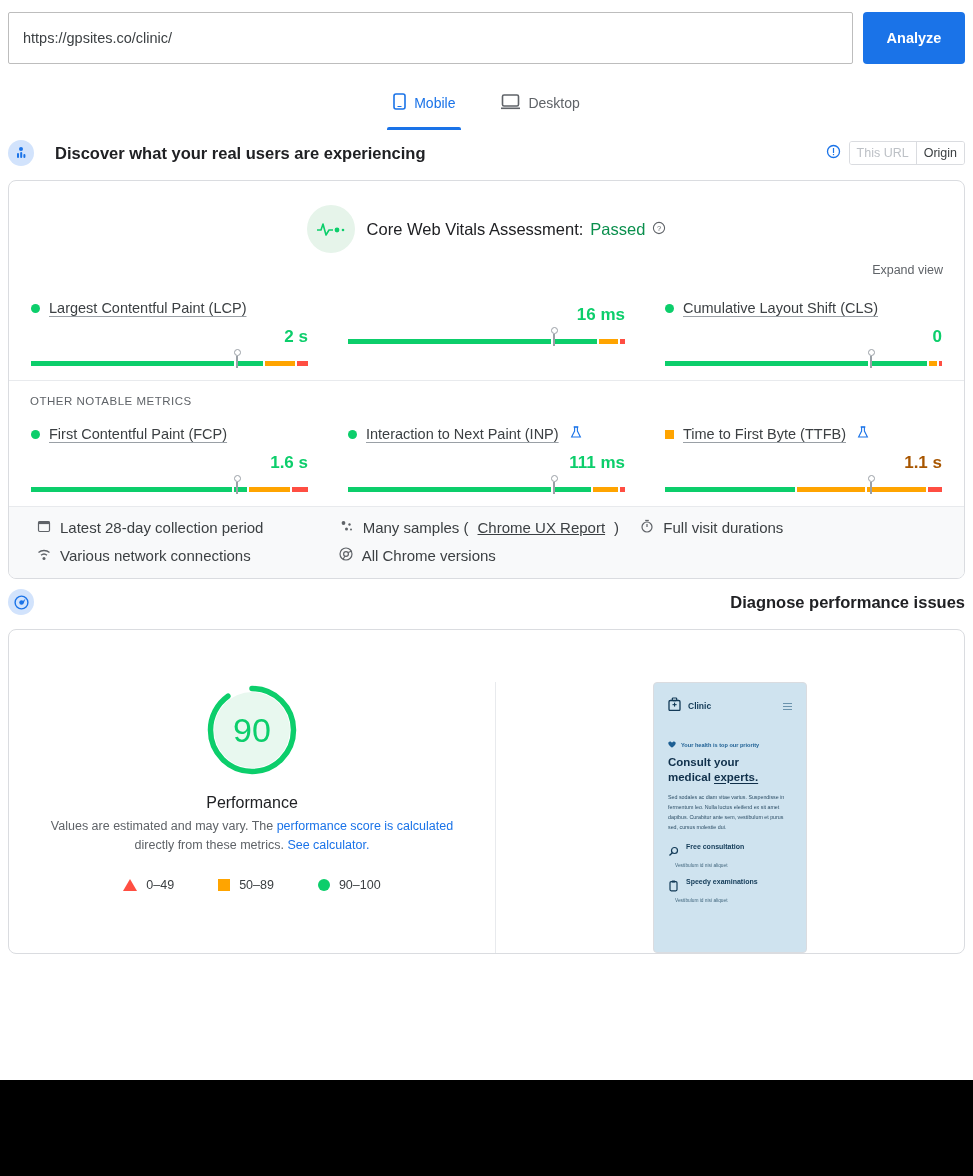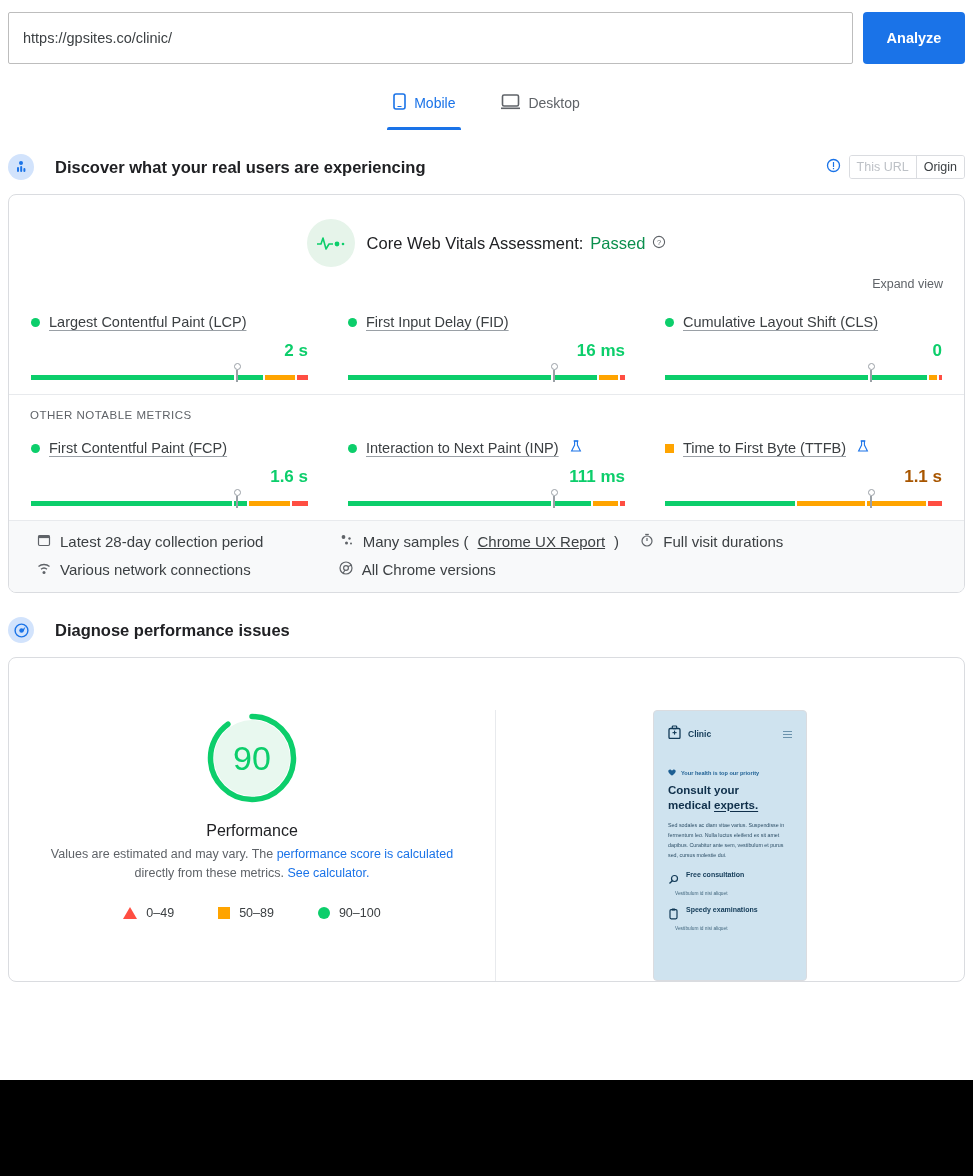--- a/index.html
+++ b/index.html
@@ -76,22 +76,23 @@
     height: 3px;
     background: #1a73e8;
     border-radius: 2px 2px 0 0;
   }
 
   
   .section-head {
     display: flex;
     align-items: center;
     padding: 0 8px;
-    margin-top: 20px;
+    margin-top: 6px;
     height: 34px;
+    justify-content: space-between;
   }
   .sec-badge {
     width: 26px; height: 26px;
     border-radius: 50%;
     background: #d2e3fc;
     display: flex; align-items: center; justify-content: center;
     flex: 0 0 auto;
   }
   .sec-title {
     font-size: 16.5px;
@@ -444,24 +445,20 @@
             <div class="bar">
               <span style="background:#0cce6b;flex:75 0 auto"></span>
               <span style="background:#0cce6b;flex:10 0 auto"></span>
               <span style="background:#ffa400;flex:11 0 auto"></span>
               <span style="background:#ff4e42;flex:4 0 auto"></span>
             </div>
             <div class="marker" style="left:74%"></div>
           </div>
         </div>
         <div class="metric">
-          <div class="metric-title">
-            <span class="dot" style="background:#0cce6b"></span>
-            <span class="label">First Input Delay (FID)</span>
-          </div>
           <div class="metric-value" style="color:#0cce6b">16 ms</div>
           <div class="bar-wrap">
             <div class="bar">
               <span style="background:#0cce6b;flex:75 0 auto"></span>
               <span style="background:#0cce6b;flex:16 0 auto"></span>
               <span style="background:#ffa400;flex:7 0 auto"></span>
               <span style="background:#ff4e42;flex:2 0 auto"></span>
             </div>
             <div class="marker" style="left:74%"></div>
           </div>

